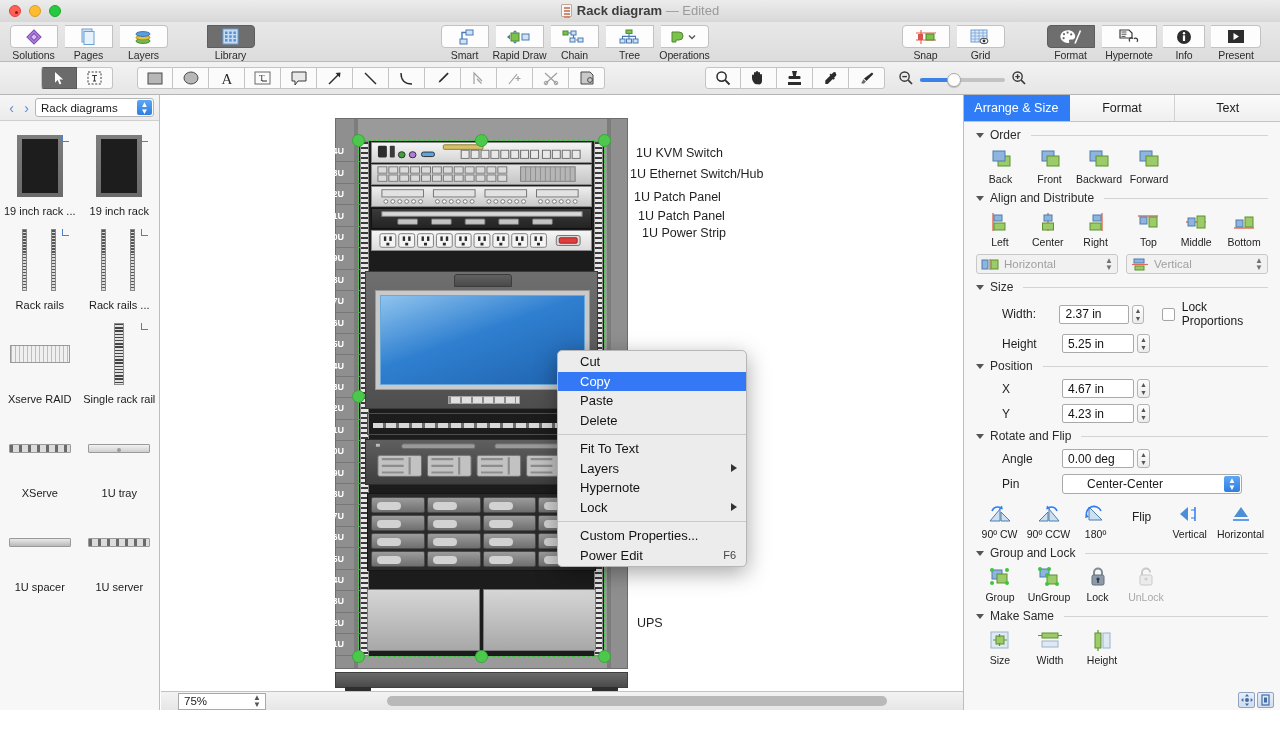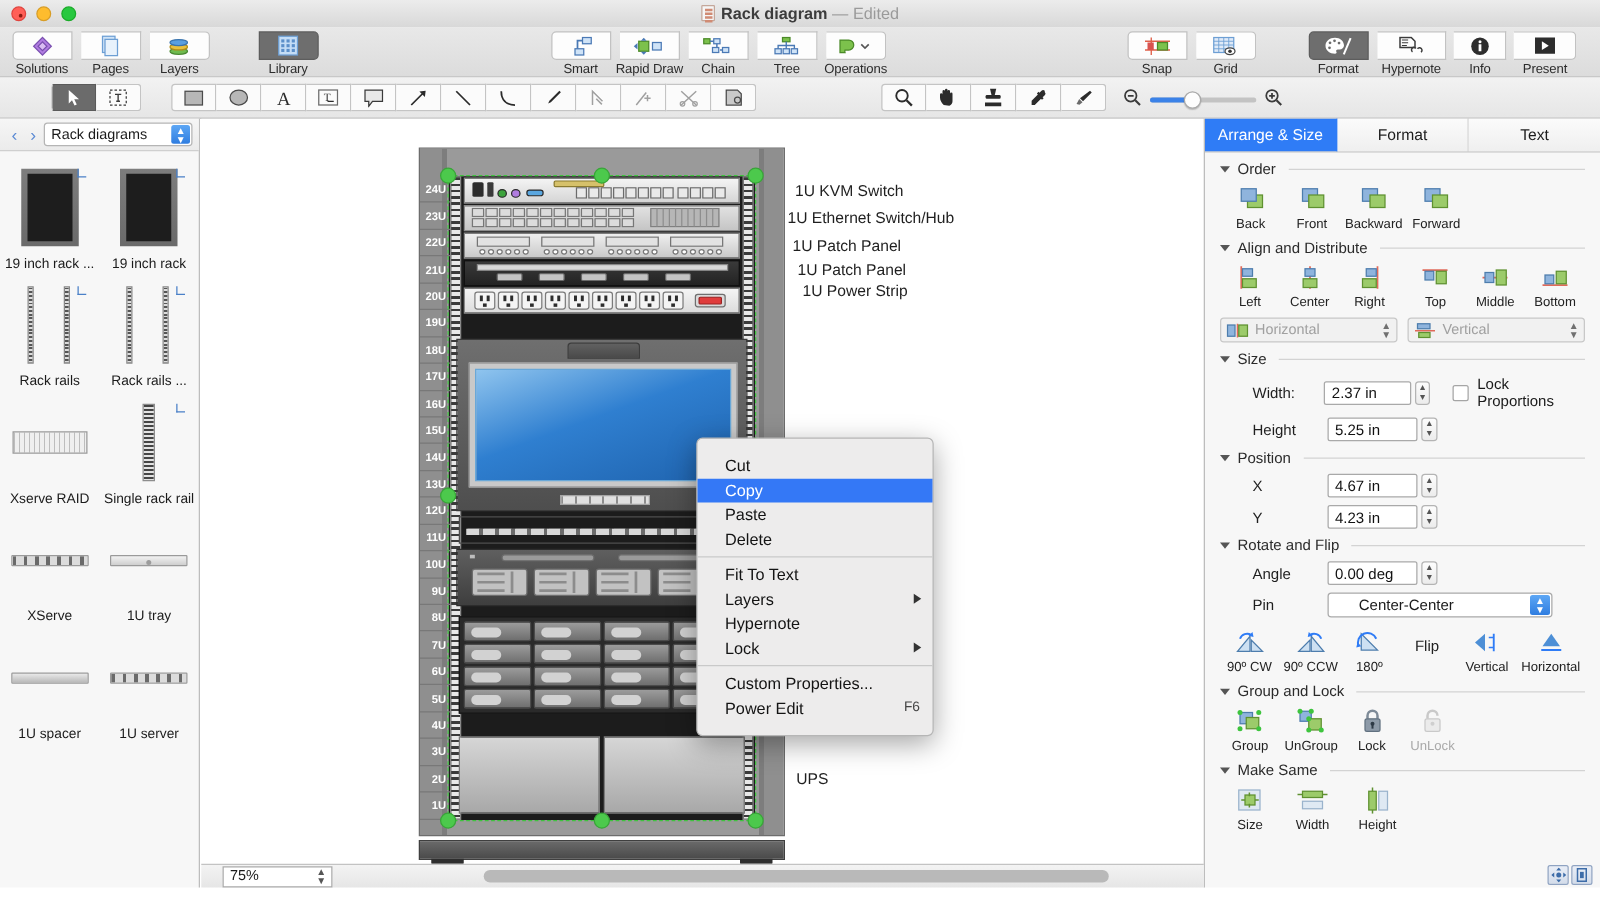--- a/index.html
+++ b/index.html
@@ -145,21 +145,21 @@
   .rack-body { position: absolute; left: 0; top: 0; width: 293px; height: 551px;
     background: linear-gradient(90deg,#8f8f8f 0 18px,#7d7d7d 18px 22px,#9a9a9a 22px 271px,#7d7d7d 271px 275px,#8f8f8f 275px 293px);
     border: 1px solid #6d6d6d; }
   .rack-base { position: absolute; left: 0; bottom: 0; width: 293px; height: 16px;
     background: linear-gradient(#6a6a6a,#4a4a4a); border: 1px solid #3f3f3f; }
   .rack-foot { position: absolute; bottom: -4px; width: 26px; height: 5px; background: #2e2e2e; border-radius: 0 0 2px 2px; }
   .rack-inner { position: absolute; left: 24px; top: 23px; width: 245px; height: 515px; background: #1c1c1c; }
 
   .ulabels { position: absolute; left: 1px; top: 23px; width: 24px; }
   .urow { height: 21.45px; font-size: 9px; color: #fff; font-weight: bold;
-    display: flex; align-items: center; justify-content: flex-end; padding-right: 3px;
+    display: flex; align-items: center; justify-content: flex-end; padding-right: 16px;
     border-bottom: 1px solid #787878; }
 
   .railcol { position: absolute; top: 0; width: 9px; height: 515px;
     background: repeating-linear-gradient(#3a3a3a 0 2px,#e8e8e8 2px 5px); border: 1px solid #888; }
 
   .dev { position: absolute; left: 12px; width: 221px; }
   .dev-kvm { top: 1px; height: 21px; background: linear-gradient(#f4f4f4,#d5d5d5); border: 1px solid #8a8a8a; }
   .dev-eth { top: 23px; height: 21px; background: linear-gradient(#e2e2e2,#c5c5c5); border: 1px solid #8a8a8a; }
   .dev-patch { height: 21px; background: linear-gradient(#efefef,#c9c9c9); border: 1px solid #8a8a8a; }
   .dev-black { background: linear-gradient(#3a3a3a,#232323); border: 1px solid #111; }
@@ -200,21 +200,21 @@
   .handle-dot { position: absolute; width: 13px; height: 13px; border-radius: 50%;
     background: #4cc94c; border: 1px solid #39a539; }
 
   .labels { position: absolute; left: 472px; top: 0; }
   .lbl-line { position: absolute; font-size: 12.5px; color: #1f1f1f; white-space: nowrap; }
 
   
   .ctxmenu {
     position: absolute; left: 557px; top: 350px; width: 190px;
     background: #edecec; border: 1px solid #b6b6b6; border-radius: 5px;
-    box-shadow: 0 6px 22px rgba(0,0,0,.35); padding: 12px 0; z-index: 50;
+    box-shadow: 0 6px 22px rgba(0,0,0,.35); padding: 1px 0; z-index: 50;
   }
   .ctxitem { height: 19.5px; display: flex; align-items: center; padding: 0 10px 0 22px;
     font-size: 13px; color: #141414; position: relative; }
   .ctxitem.hl { background: #3478f6; color: #fff; }
   .ctxsep { height: 1px; background: #c9c9c9; margin: 4px 0; }
   .ctxitem .arrow { position: absolute; right: 9px; top: 5px; width: 0; height: 0;
     border-left: 6px solid #333; border-top: 4.5px solid transparent; border-bottom: 4.5px solid transparent; }
   .ctxitem .shortcut { position: absolute; right: 10px; font-size: 11px; color: #444; }
 
   

